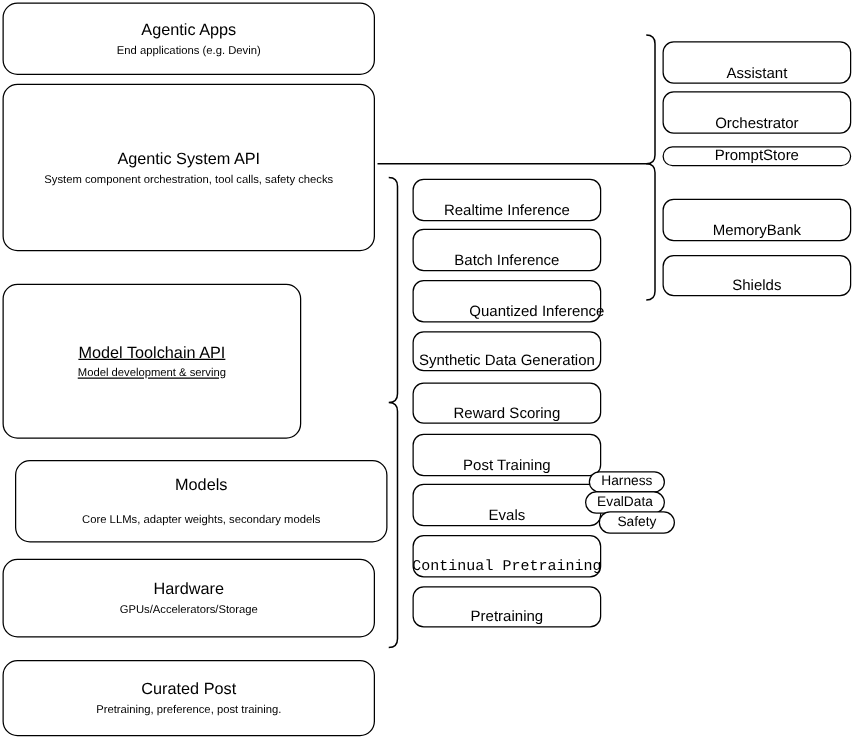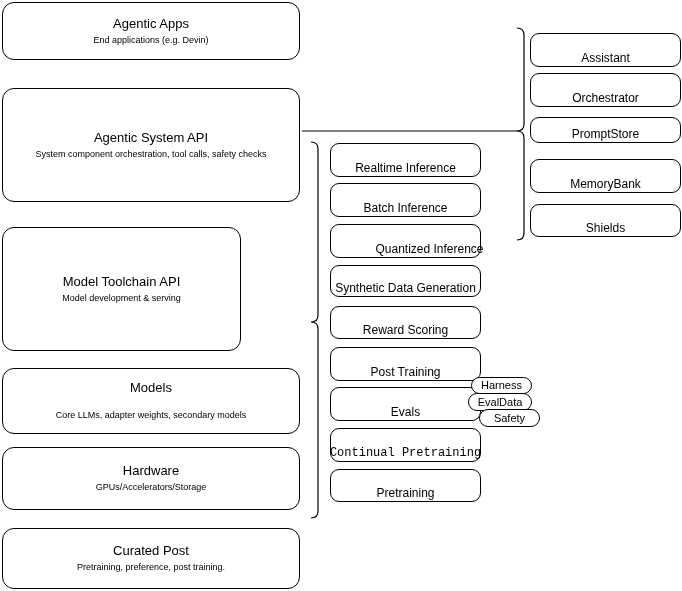--- a/index.html
+++ b/index.html
@@ -90,31 +90,31 @@
 </head>
 <body>
 
 <div id="canvas">
 
   <div class="box" id="layer-0" style="left: 2px; top: 2px; width: 298px; height: 58px;">
     <div class="title">Agentic Apps</div>
     <div class="subtitle">End applications (e.g. Devin)</div>
   </div>
 
-  <div class="box" id="layer-1" style="left: 2px; top: 88px; width: 298px; height: 114px;">
+  <div class="box" id="layer-1" style="left: 2px; top: 67px; width: 298px; height: 134px;">
     <div class="title">Agentic System API</div>
     <div class="subtitle">System component orchestration, tool calls, safety checks</div>
   </div>
 
-  <div class="box" id="layer-2" style="left: 2px; top: 227px; width: 239px; height: 124px;">
+  <div class="box" id="layer-2" style="left: 2px; top: 227px; width: 239px; height: 124px; text-decoration: underline;">
     <div class="title">Model Toolchain API</div>
     <div class="subtitle">Model development &amp; serving</div>
   </div>
 
-  <div class="box" id="layer-3" style="left: 2px; top: 368px; width: 298px; height: 66px; gap: 11px;">
+  <div class="box" id="layer-3" style="left: 12px; top: 368px; width: 298px; height: 66px; gap: 11px;">
     <div class="title">Models</div>
     <div class="subtitle">Core LLMs, adapter weights, secondary models</div>
   </div>
 
   <div class="box" id="layer-4" style="left: 2px; top: 447px; width: 298px; height: 63px;">
     <div class="title">Hardware</div>
     <div class="subtitle">GPUs/Accelerators/Storage</div>
   </div>
 
   <div class="box" id="layer-5" style="left: 2px; top: 528px; width: 298px; height: 61px;">
@@ -177,21 +177,21 @@
   <div class="pill" id="badge-2" style="left: 479px; top: 409px; width: 61px; height: 18px;">
     <span class="label">Safety</span>
   </div>
 
   <div class="stack-box" id="sys-0" style="left: 530px; top: 33px; width: 151px; height: 34px;">
     <span class="label">Assistant</span>
   </div>
   <div class="stack-box" id="sys-1" style="left: 530px; top: 73px; width: 151px; height: 34px;">
     <span class="label">Orchestrator</span>
   </div>
-  <div class="stack-box" id="sys-2" style="left: 530px; top: 117px; width: 151px; height: 26px;">
+  <div class="stack-box" id="sys-2" style="left: 530px; top: 117px; width: 151px; height: 16px;">
     <span class="label">PromptStore</span>
   </div>
   <div class="stack-box" id="sys-3" style="left: 530px; top: 159px; width: 151px; height: 34px;">
     <span class="label">MemoryBank</span>
   </div>
   <div class="stack-box" id="sys-4" style="left: 530px; top: 204px; width: 151px; height: 33px;">
     <span class="label">Shields</span>
   </div>
 
 </div>

